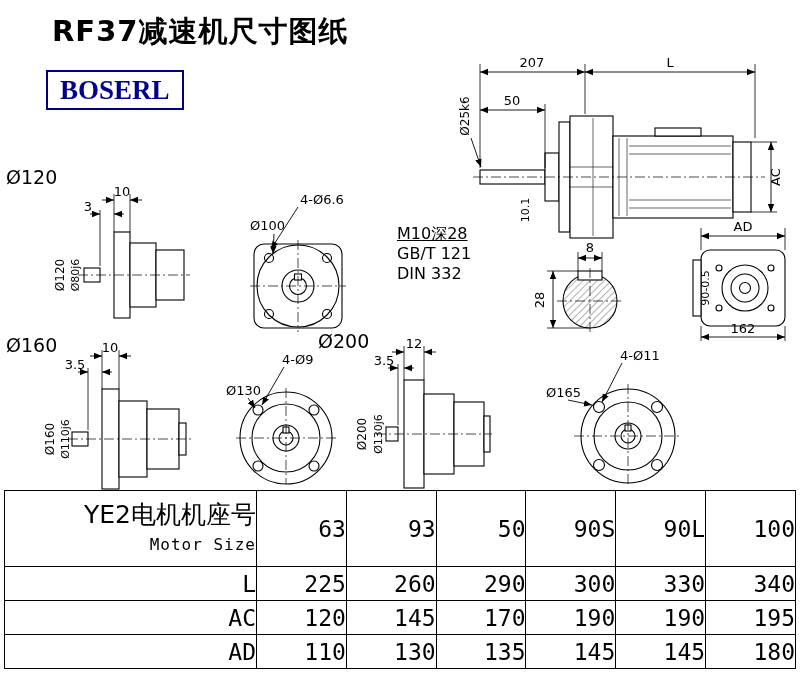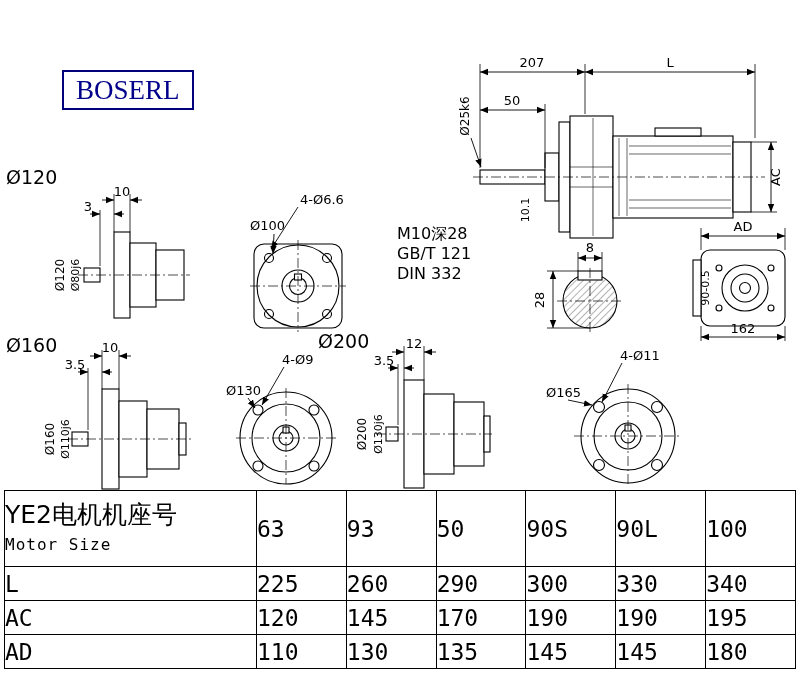--- a/index.html
+++ b/index.html
@@ -1,47 +1,48 @@
 <!DOCTYPE html>
 <html><head>
 <meta charset="utf-8">
 <style>
   *{margin:0;padding:0;box-sizing:border-box}
   body{background:#fff}
   .canvas{position:relative;width:800px;height:673px;background:#fff;color:#000;
           font-family:"DejaVu Sans",sans-serif;overflow:hidden}
   .title{position:absolute;left:52px;top:12px;font-size:29px;font-weight:bold;letter-spacing:1px}
-  .logo{position:absolute;left:62px;top:70px;border:2px solid #00007d;padding:0 12px;
-        font-family:"Liberation Serif",serif;font-size:27px;font-weight:normal;color:#00008b;line-height:36px}
+  .logo{position:absolute;left:46px;top:70px;border:2px solid #00007d;padding:0 12px;
+        font-family:"Liberation Serif",serif;font-size:27px;font-weight:bold;color:#00008b;line-height:36px}
   .view-title{position:absolute;font-size:19px}
   .note{position:absolute;left:397px;top:224px;font-size:16px;line-height:1.25}
-  .note .u{}
+  .note .u{text-decoration:underline}
   svg{position:absolute;overflow:visible}
   .ln{stroke:#000;stroke-width:1.1;fill:none}
   .fillw{fill:#fff;stroke:#000;stroke-width:1.1}
   .thin{stroke:#000;stroke-width:0.6;fill:none}
   .cl{stroke:#000;stroke-width:0.7;fill:none;stroke-dasharray:10 3 2 3}
   .dim{stroke:#000;stroke-width:0.9;fill:none}
   .ext{stroke:#000;stroke-width:0.8;fill:none}
   text{font-family:"DejaVu Sans",sans-serif;font-size:13px;fill:#000}
   .t11{font-size:11px}.t12{font-size:12px}
   table.dims{position:absolute;left:4px;top:490px;width:792px;height:178px;
-             border-collapse:collapse;text-align:left;table-layout:fixed}
+             border-collapse:collapse;text-align:right;table-layout:fixed}
   table.dims td{border:1px solid #000;font-family:"DejaVu Sans Mono","DejaVu Sans",monospace;
                 font-size:23px;vertical-align:middle}
   table.dims tr{height:34px}
   table.dims tr.hrow{height:76px}
   .hdr-cn{font-size:25px;font-family:"DejaVu Sans",sans-serif;line-height:32px}
   .hdr-en{font-size:16px;letter-spacing:1px;line-height:28px}
 </style>
 </head>
 <body>
 
 <div class="canvas">
 
+  <div class="title">RF37减速机尺寸图纸</div>
   <div class="logo">BOSERL</div>
 
   <svg style="left:383px;top:50px" width="417" height="205" viewBox="0 0 417 205">
     <defs>
       <marker id="ar" viewBox="0 0 10 10" refX="10" refY="5" markerWidth="9" markerHeight="9" orient="auto-start-reverse">
         <path d="M0,1 L10,5 L0,9 Z" fill="#000"></path>
       </marker>
       <pattern id="hatch" width="5" height="5" patternUnits="userSpaceOnUse" patternTransform="rotate(45)">
         <line x1="0" y1="0" x2="0" y2="5" stroke="#000" stroke-width="0.6"></line>
       </pattern>

